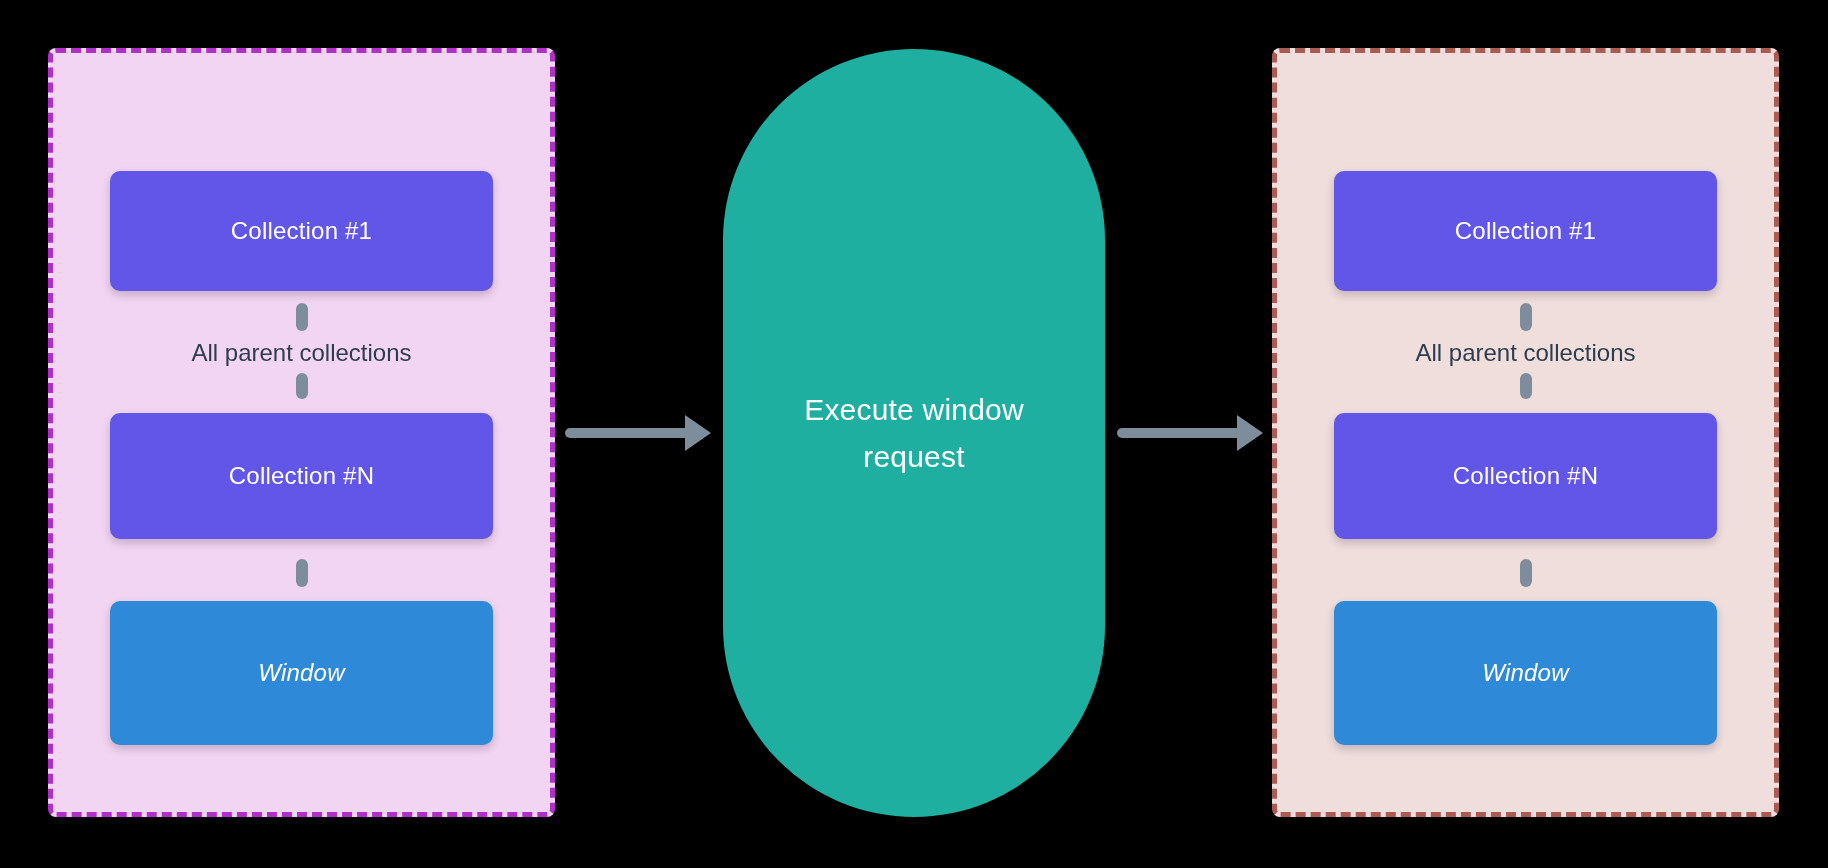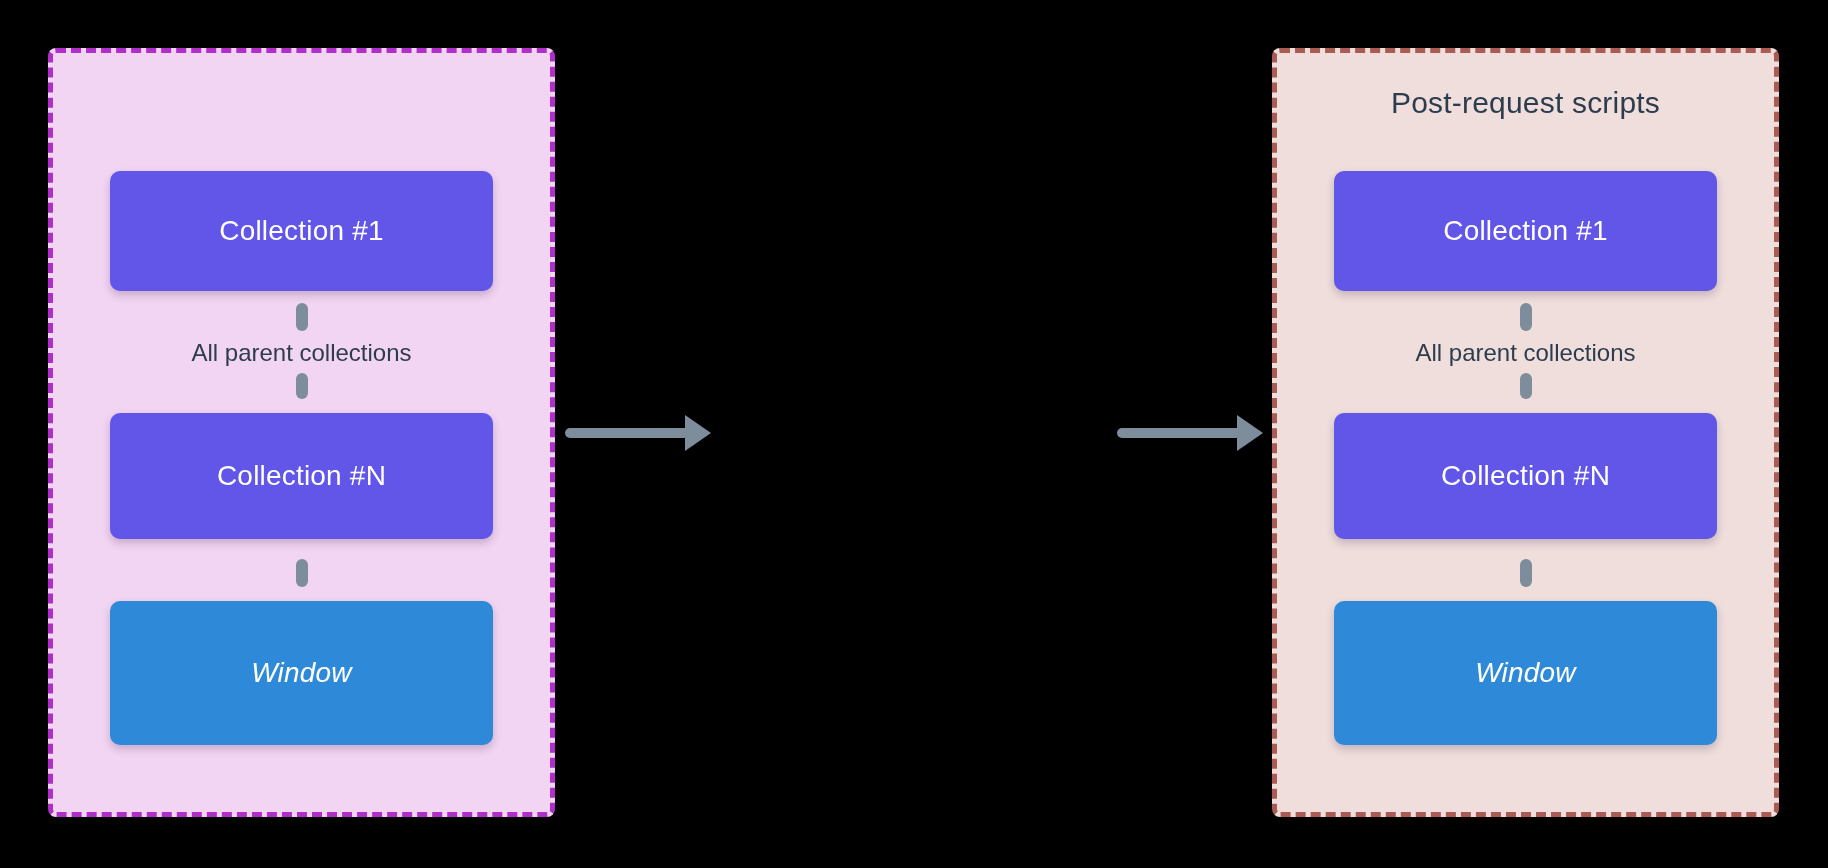--- a/index.html
+++ b/index.html
@@ -51,21 +51,21 @@
   
   .box {
     position: absolute;
     left: 57px;
     width: 383px;
     border-radius: 10px;
     display: flex;
     align-items: center;
     justify-content: center;
     color: #FFFFFF;
-    font-size: 28px;
+    font-size: 24px;
     font-weight: 500;
     letter-spacing: 0.2px;
     box-shadow: 0 4px 8px rgba(40, 20, 60, 0.22);
   }
   .box.collection { background: #6156E8; }
   .box.window     { background: #2E8AD8; font-style: italic; }
 
   .box.first  { top: 118px; height: 120px; }
   .box.last   { top: 360px; height: 126px; }
   .box.window { top: 548px; height: 144px; }
@@ -164,28 +164,30 @@
     <span class="dash d3"></span>
 
     <div class="box window">Window</div>
   </section>
 
   <div class="arrow left">
     <span class="shaft"></span>
     <span class="head"></span>
   </div>
 
+  <div class="pill">
+    <div class="pill-label">Execute window request</div>
+  </div>
 
   <div class="arrow right">
     <span class="shaft"></span>
     <span class="head"></span>
   </div>
 
   <section class="panel post">
-    <div class="panel-title">Post-request scripts</div>
 
     <div class="box collection first">Collection #1</div>
 
     <span class="dash d1"></span>
     <div class="connector-label">All parent collections</div>
     <span class="dash d2"></span>
 
     <div class="box collection last">Collection #N</div>
 
     <span class="dash d3"></span>

